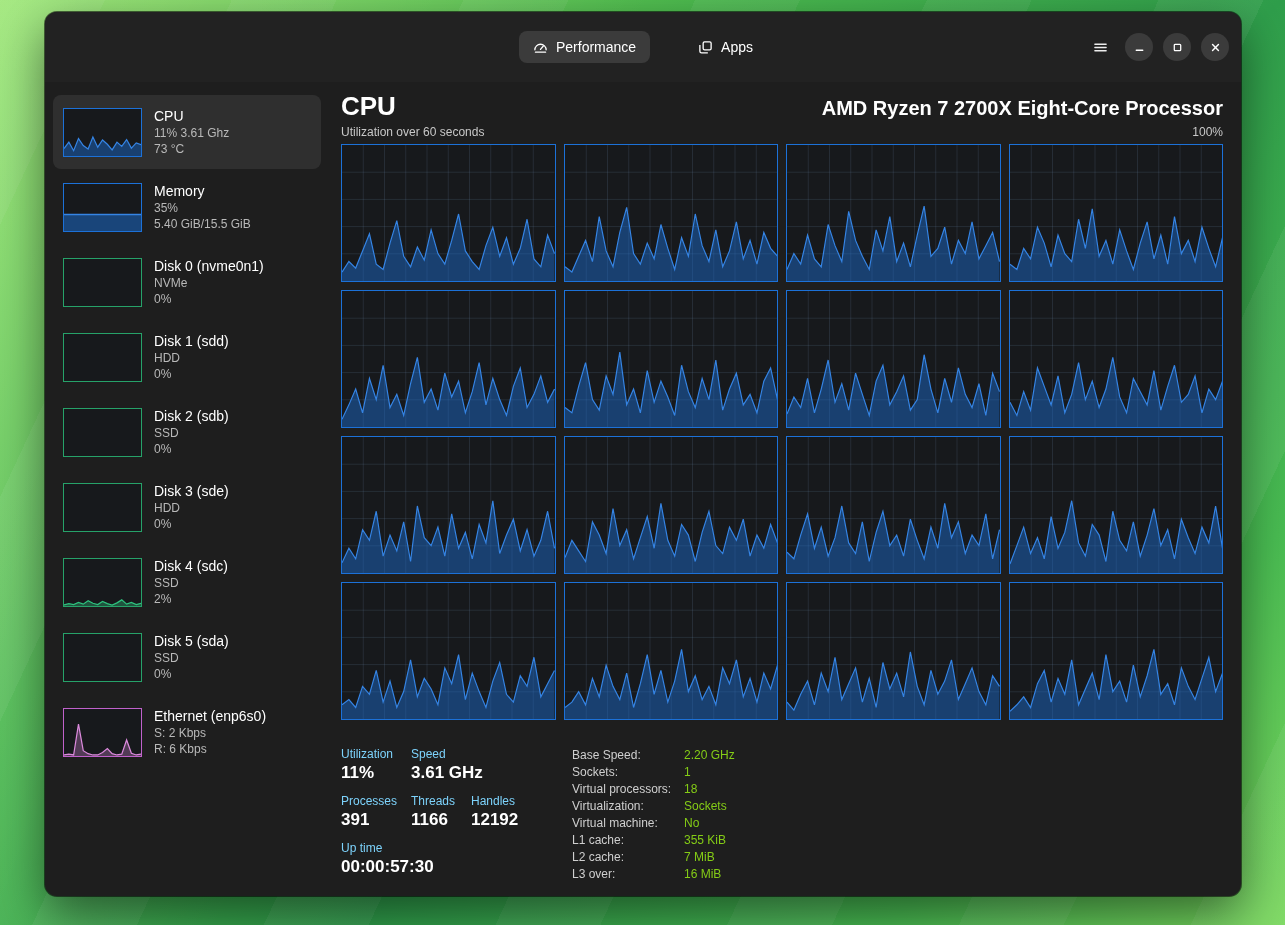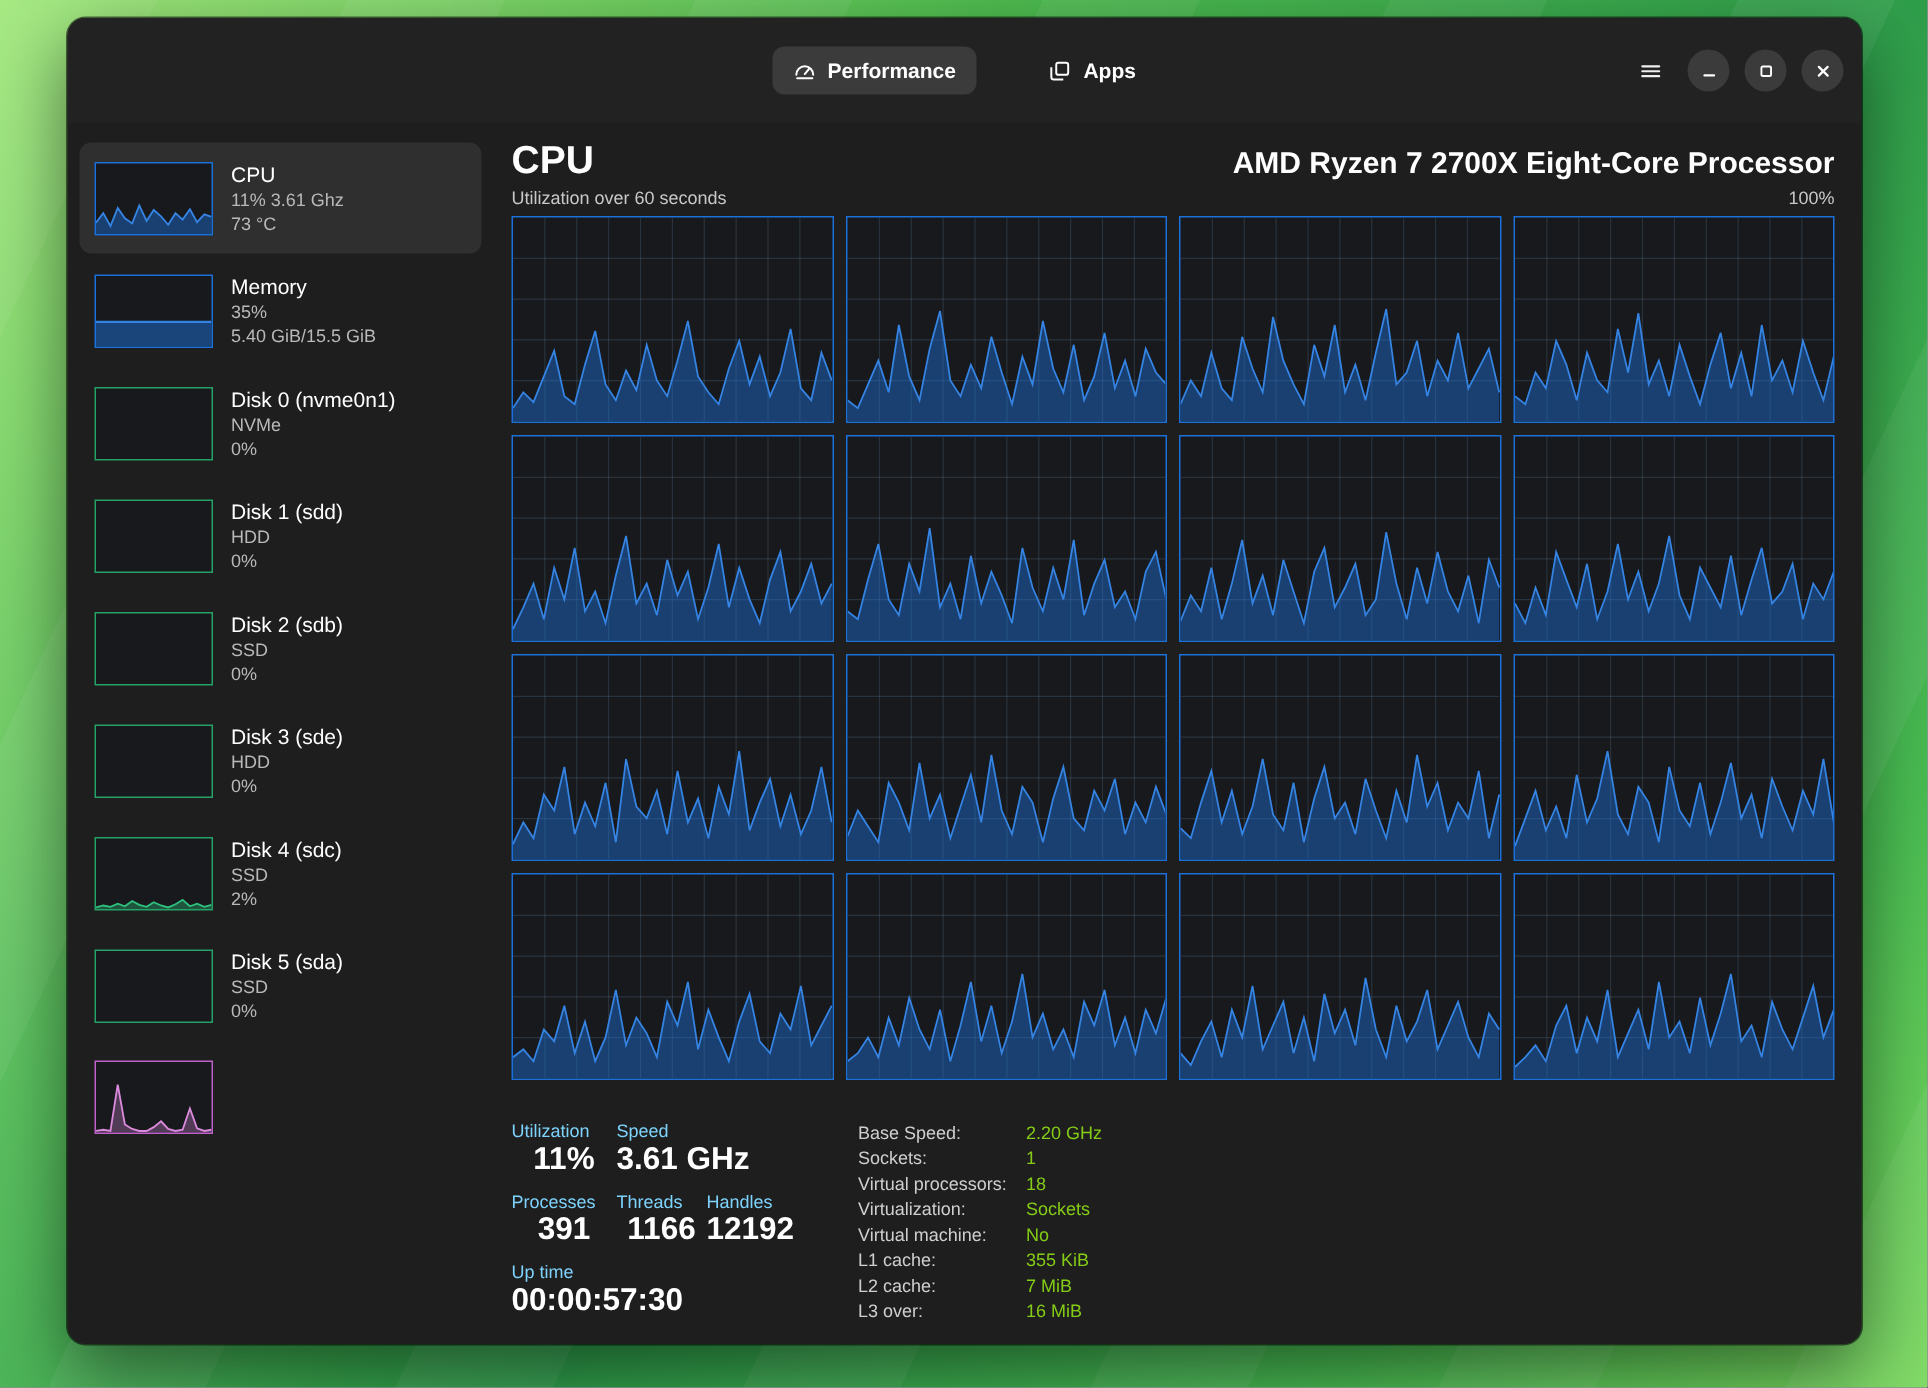--- a/index.html
+++ b/index.html
@@ -17,21 +17,21 @@
     position:absolute; left:45px; top:12px; width:1196px; height:884px;
     background:#1e1e1e; border-radius:12px;
     box-shadow:0 18px 48px rgba(0,0,0,0.5), 0 0 0 1px rgba(0,0,0,0.55);
     display:flex; flex-direction:column; overflow:hidden;
   }
 
   
   .titlebar{ position:relative; height:70px; flex:0 0 70px; display:flex; align-items:center; justify-content:center; background:#222222; }
   .tabs{ display:flex; gap:34px; align-items:center; }
   .tab{ display:flex; align-items:center; gap:8px; border:none; background:transparent; color:#ffffff;
-        font-family:inherit; font-size:14px; font-weight:700; padding:8px 14px; border-radius:8px; cursor:pointer; }
+        font-family:inherit; font-size:14px; font-weight:400; padding:8px 14px; border-radius:8px; cursor:pointer; }
   .tab.active{ background:#3b3b3b; }
   .tab svg{ display:block; }
   .win-controls{ position:absolute; right:12px; top:0; height:100%; display:flex; align-items:center; gap:10px; }
   .icon-btn{ border:none; background:transparent; width:30px; height:30px; display:flex; align-items:center; justify-content:center; cursor:pointer; border-radius:50%; }
   .icon-btn.circle{ background:#3b3b3b; width:28px; height:28px; }
   .icon-btn svg{ display:block; }
 
   
   .wbody{ flex:1; display:flex; min-height:0; }
 
@@ -56,21 +56,21 @@
   .core-cell{ border:1px solid #1c71d8; background:#17191c; overflow:hidden; }
   .core-cell svg{ display:block; width:100%; height:100%; }
 
   
   .stats-section{ display:flex; margin-top:26px; }
   .stats-left{ width:220px; flex:0 0 220px; }
   .stat-row{ display:flex; margin-bottom:9px; }
   .stat-c1{ width:70px; }
   .stat-c2{ width:60px; }
   .stat-label{ font-size:12px; color:#7dd3fc; line-height:16px; }
-  .stat-value{ font-size:21px; font-weight:700; color:#ffffff; line-height:22px;text-align:center; }
+  .stat-value{ font-size:17px; font-weight:700; color:#ffffff; line-height:22px; }
 
   .details{ margin-left:0; padding-top:1px; }
   .det-row{ display:flex; line-height:17px;margin-left:11px; }
   .det-label{ width:112px; font-size:12px; color:#cfcfcf; }
   .det-value{ font-size:12px; color:#84cc16; }
 </style>
 </head>
 <body>
 
 <div class="desktop">
@@ -246,20 +246,25 @@
   </div>
 
   <div class="side-item">
     <div class="thumb" style="border-color: rgb(192, 97, 203);">
               <svg viewBox="0 0 76 46" preserveAspectRatio="none">
                 <g stroke="rgba(110,145,180,0.22)" stroke-width="0.8"></g>
                 <path d="M0,46 L0.0,45.0 L4.8,44.2 L9.5,45.0 L14.3,14.8 L19.0,40.8 L23.8,43.7 L28.5,45.0 L33.3,45.0 L38.0,42.5 L42.8,38.7 L47.5,43.7 L52.3,45.0 L57.0,44.2 L61.8,30.3 L66.5,43.3 L71.3,45.0 L76.0,44.2 L76,46 Z" fill="rgba(220,138,221,0.3)" stroke="none"></path>
                 <path d="M0.0,45.0 L4.8,44.2 L9.5,45.0 L14.3,14.8 L19.0,40.8 L23.8,43.7 L28.5,45.0 L33.3,45.0 L38.0,42.5 L42.8,38.7 L47.5,43.7 L52.3,45.0 L57.0,44.2 L61.8,30.3 L66.5,43.3 L71.3,45.0 L76.0,44.2" fill="none" stroke="#dc8add" stroke-width="1.2"></path>
               </svg>
             </div>
+    <div class="side-text">
+      <div class="side-name">Ethernet (enp6s0)</div>
+      <div class="side-sub">S: 2 Kbps</div>
+      <div class="side-sub">R: 6 Kbps</div>
+    </div>
   </div>
 </aside>
 
       <main class="main">
         <div class="title-row">
           <div class="page-title">CPU</div>
           <div class="page-subtitle">AMD Ryzen 7 2700X Eight-Core Processor</div>
         </div>
         <div class="graph-label-row">
           <span>Utilization over 60 seconds</span>

